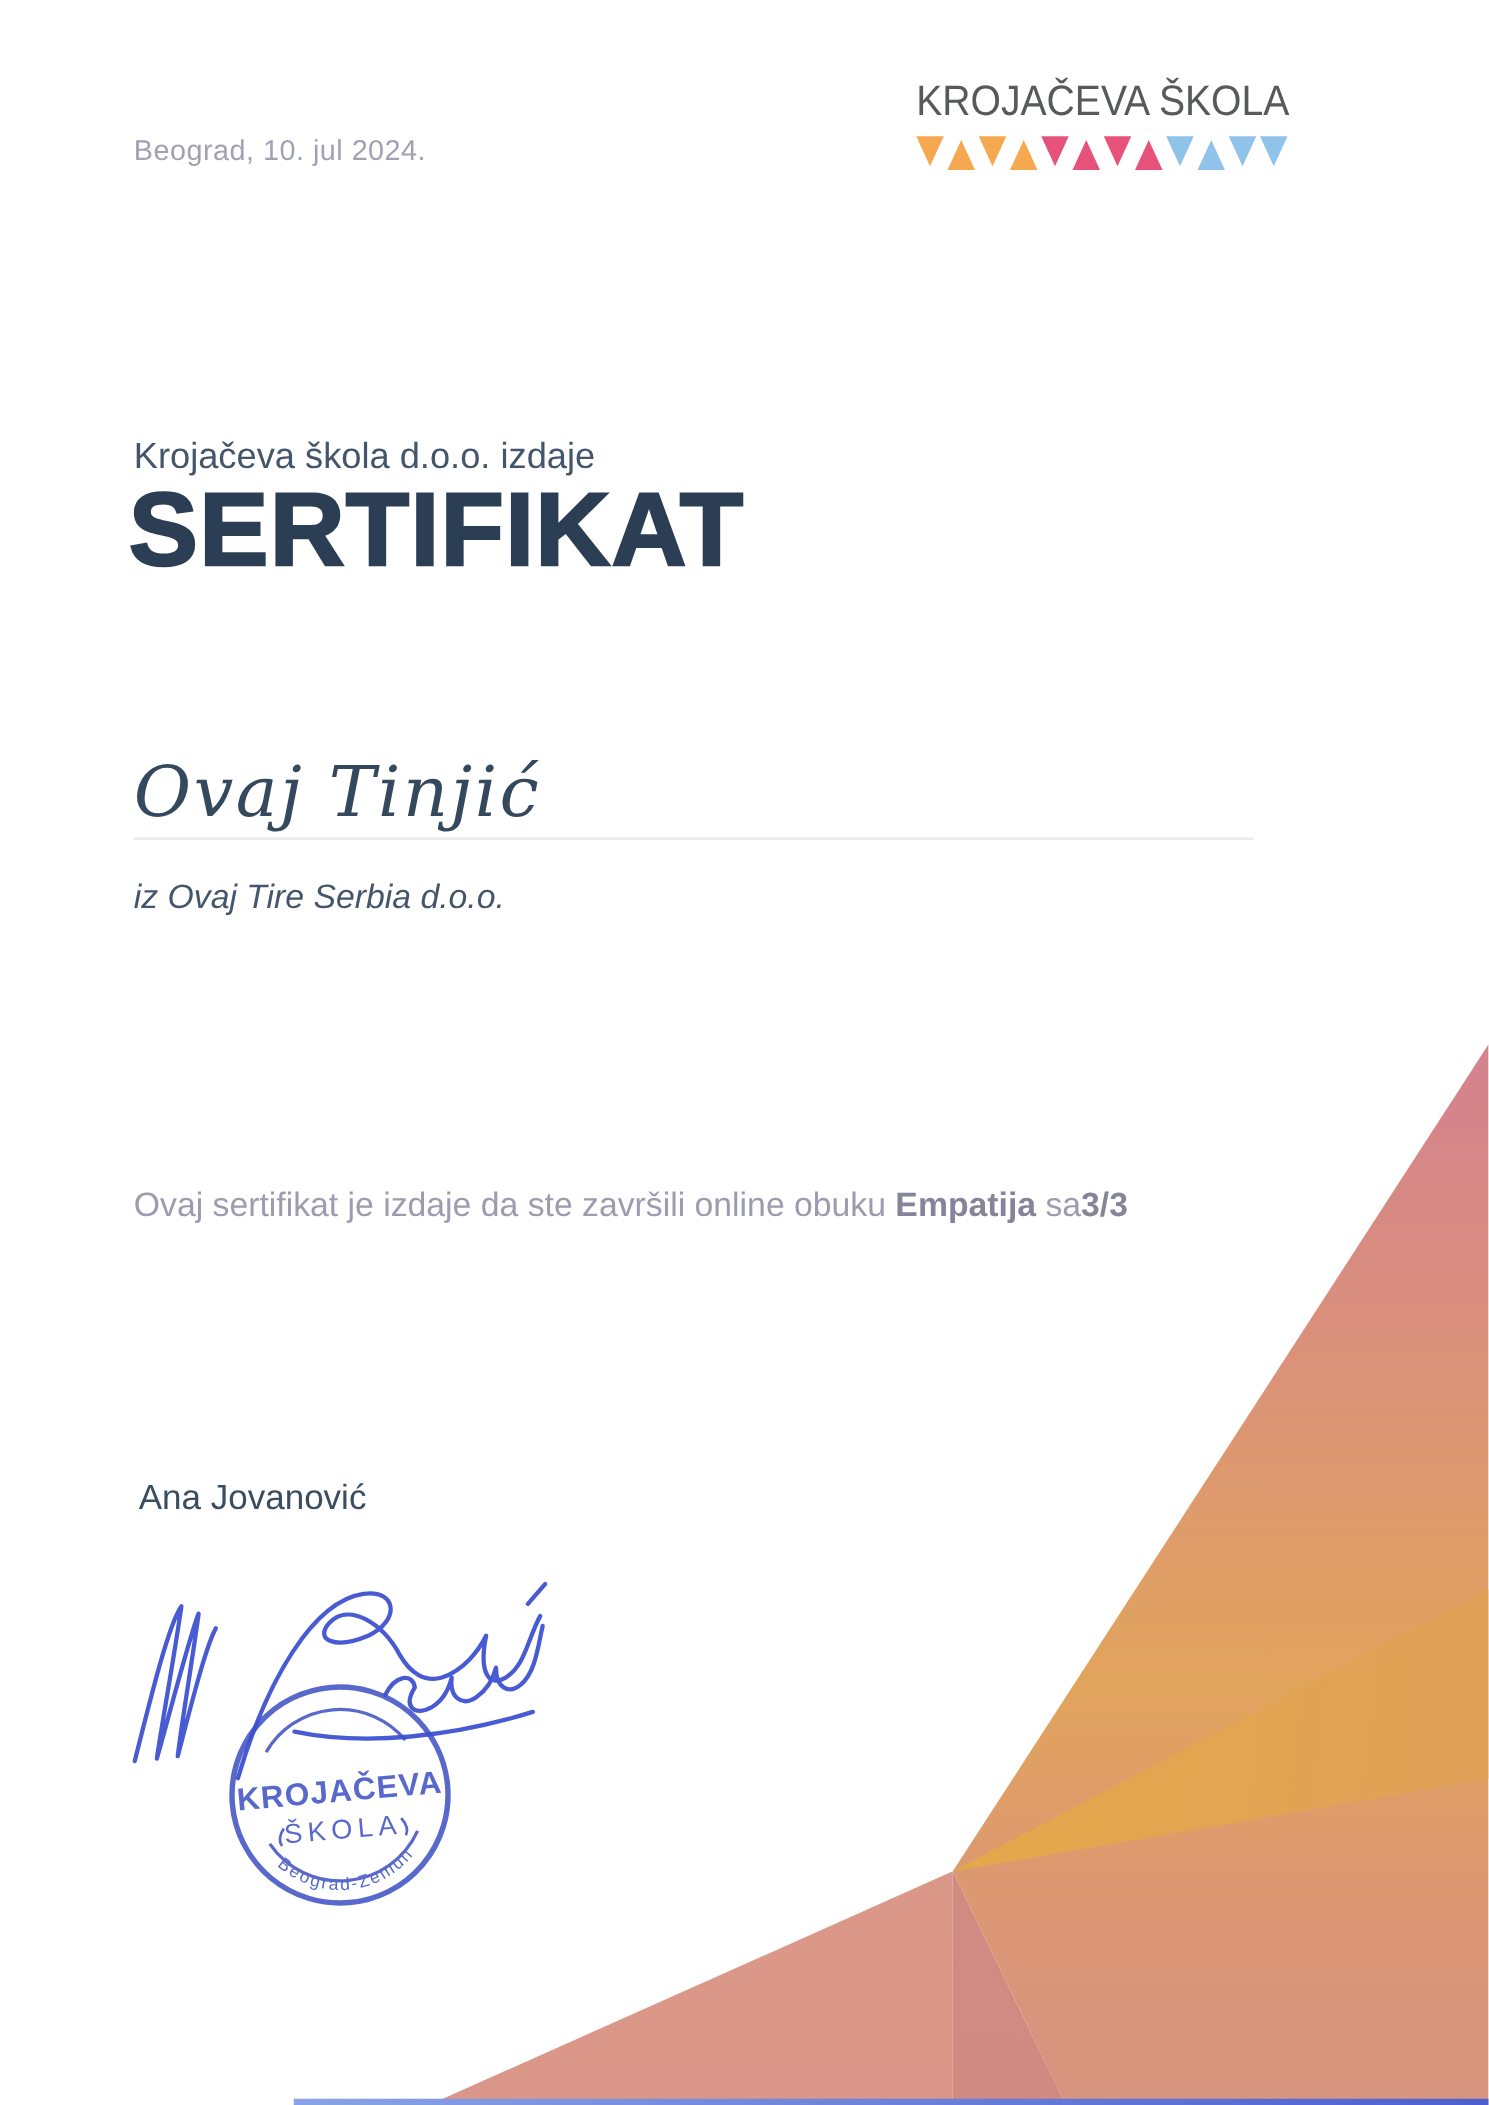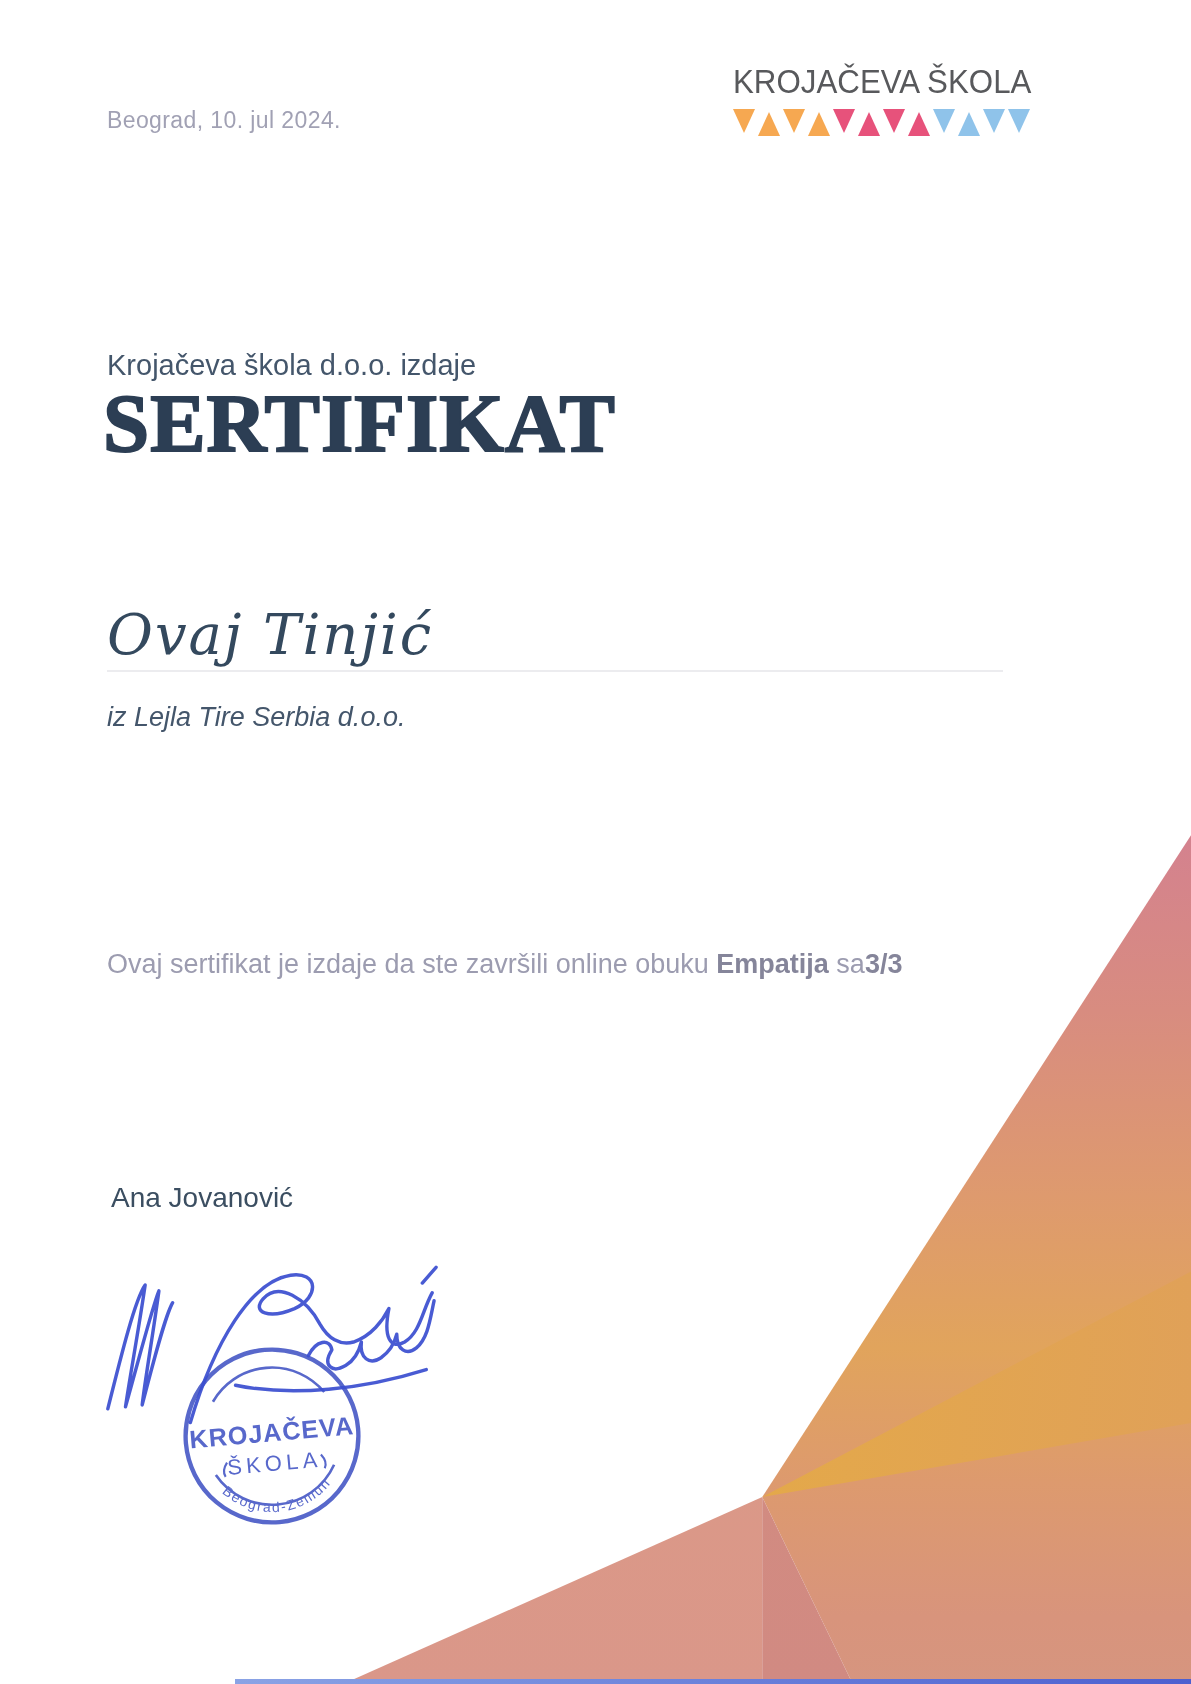--- a/index.html
+++ b/index.html
@@ -41,21 +41,21 @@
     font-size:34px;color:var(--logo-gray);letter-spacing:0;
     transform:scaleX(.92);transform-origin:left center;white-space:nowrap;
   }
   .logo-triangles{display:flex;gap:3px;margin-top:8px;height:27px;align-items:flex-start;}
   .tri{width:0;height:0;display:inline-block;}
   .tri-down{border-left:11px solid transparent;border-right:11px solid transparent;border-top:24px solid currentColor;}
   .tri-up{border-left:11px solid transparent;border-right:11px solid transparent;border-bottom:24px solid currentColor;transform:translateY(3px);}
   .issuer{left:107px;top:349px;font-size:29px;color:var(--slate);}
   .title{
     left:103px;top:382px;font-size:83px;font-weight:700;line-height:1;
-    color:var(--title-navy);-webkit-text-stroke:2px var(--title-navy);letter-spacing:1px;font-family:Liberation Serif, serif;
+    color:var(--title-navy);-webkit-text-stroke:2px var(--title-navy);letter-spacing:1px;
   }
   .name{
     left:107px;top:604px;font-family:"DejaVu Serif",serif;font-style:italic;
     font-size:56px;color:var(--name-ink);letter-spacing:2px;line-height:1.1;
   }
   .rule{left:107px;top:670px;width:896px;height:2px;background:var(--rule-gray);}
   .company{left:107px;top:702px;font-size:27px;font-style:italic;color:var(--slate);}
   .congrats{left:106px;top:872px;font-size:42px;letter-spacing:-.5px;color:var(--heading-navy);}
   .body{left:107px;top:940px;font-size:27px;color:var(--body-gray);line-height:49px;}
   .body .line{white-space:nowrap;}
@@ -98,21 +98,21 @@
         <span class="tri tri-down" style="color: rgb(143, 195, 234);"></span>
         <span class="tri tri-down" style="color: rgb(143, 195, 234);"></span>
       </div>
   </div>
 
   <div class="abs issuer">Krojačeva škola d.o.o. izdaje</div>
   <div class="abs title">SERTIFIKAT</div>
 
   <div class="abs name">Ovaj Tinjić</div>
   <div class="abs rule"></div>
-  <div class="abs company">iz Lejla Tire Serbia d.o.o.</div>
+  <div class="abs company">iz Ovaj Tire Serbia d.o.o.</div>
 
   <div class="abs body">
     <div class="line"><span>Ovaj sertifikat je izdaje da ste završili online obuku </span><span class="strong">Empatija</span><span> sa</span><span class="strong score">3/3</span></div>
   </div>
 
   <div class="abs signer-name">Ana Jovanović</div>
 
   <svg class="abs signature" viewBox="0 0 350 170" fill="none" stroke="#3a4ed0" stroke-width="3.5" stroke-linecap="round" stroke-linejoin="round" opacity="0.92">
     <path d="M12,152 C26,96 40,40 50,26 C44,68 34,122 30,150 C44,100 58,46 64,32 C58,76 50,122 47,148 C58,106 70,58 78,44"></path>
     <path d="M96,166 C120,84 158,22 198,16 C226,12 228,38 202,50 C176,61 158,54 170,40 C186,22 214,40 228,66 C236,80 248,88 262,84 C280,78 292,62 298,50 C292,80 300,92 314,84 C330,74 332,52 342,34"></path>

